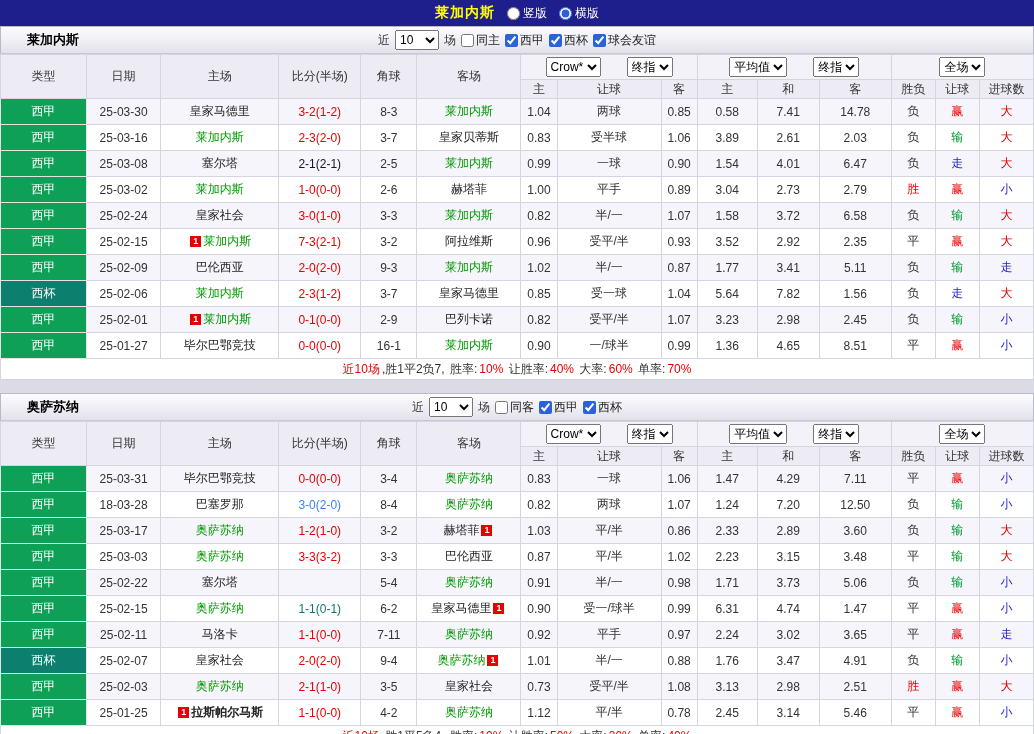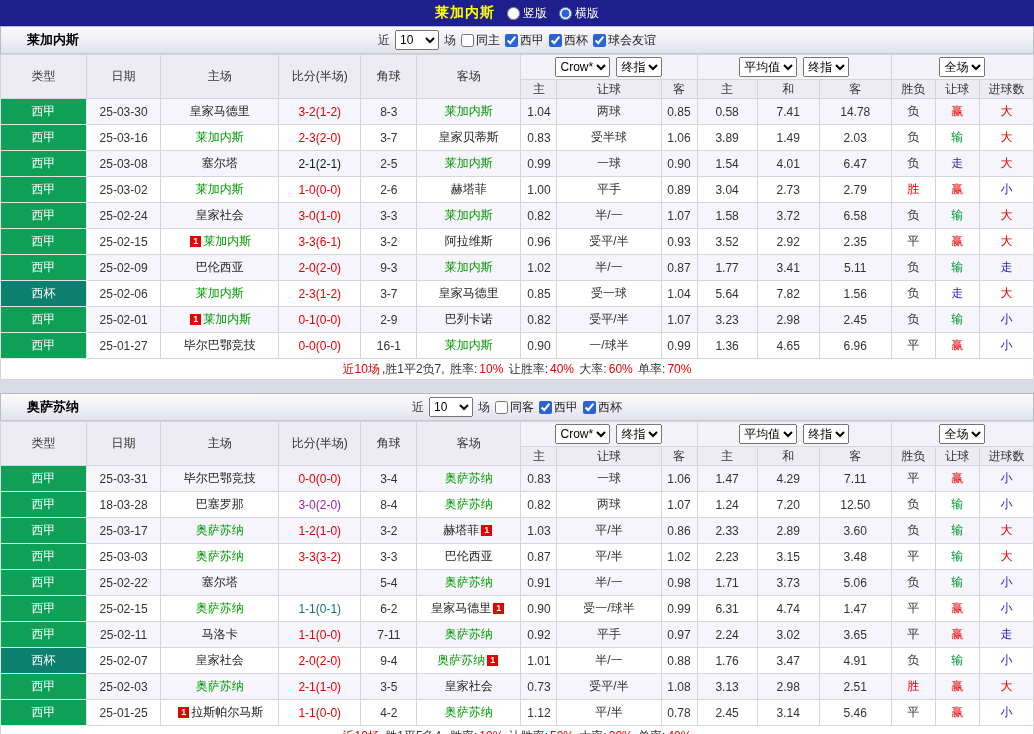--- a/index.html
+++ b/index.html
@@ -36,21 +36,21 @@
   .count-select{width:44px;}
   
   .stats-table{border-collapse:collapse;table-layout:fixed;width:1034px;background:#fff;}
   .stats-table th,.stats-table td{
     border:1px solid #d5d5df;text-align:center;font-size:12px;
     padding:0 1px;white-space:nowrap;overflow:hidden;
   }
   .group-th,.sub-th{background:#edecf4;font-weight:normal;color:#333;}
   .sub-th{height:19px;}
   .sel-th{background:#f3f2f9;height:25px;font-weight:normal;}
-  .sel-th select{margin:0 3px;}
+  .sel-th select{margin:0 13px;}
   tbody td{height:26px;color:#333;}
   tbody tr:nth-child(odd){background:#f5f5fb;}
   tbody tr:nth-child(even){background:#ffffff;}
   td.league{color:#ffffff;border-color:#e4e4e4;}
   .card-badge{
     display:inline-block;width:11px;height:11px;line-height:11px;
     background:#e60000;color:#fff;font-size:9px;font-weight:bold;
     vertical-align:1px;margin:0 2px;text-align:center;
   }
   tfoot td.summary{height:21px;background:#ffffff;font-size:12px;}
@@ -161,21 +161,21 @@
             <td class="league" style="background: rgb(15, 160, 88);">西甲</td>
             <td class="date">25-03-16</td>
             <td class="team-cell"><span style="color: rgb(0, 153, 0);">莱加内斯</span></td>
             <td class="score" style="color: rgb(230, 0, 0);">2-3(2-0)</td>
             <td class="corners">3-7</td>
             <td class="team-cell"><span style="color: rgb(34, 34, 34);">皇家贝蒂斯</span></td>
             <td class="odds">0.83</td>
             <td class="odds">受半球</td>
             <td class="odds">1.06</td>
             <td class="avg">3.89</td>
-            <td class="avg">1.49</td>
+            <td class="avg">2.61</td>
             <td class="avg">2.03</td>
             <td class="res" style="color: rgb(51, 51, 51);">负</td>
             <td class="res" style="color: rgb(0, 153, 51);">输</td>
             <td class="res" style="color: rgb(230, 0, 0);">大</td>
           </tr>
           <tr class="data-row">
             <td class="league" style="background: rgb(15, 160, 88);">西甲</td>
             <td class="date">25-03-08</td>
             <td class="team-cell"><span style="color: rgb(34, 34, 34);">塞尔塔</span></td>
             <td class="score" style="color: #0f172a;">2-1(2-1)</td>
@@ -222,21 +222,21 @@
             <td class="avg">3.72</td>
             <td class="avg">6.58</td>
             <td class="res" style="color: rgb(51, 51, 51);">负</td>
             <td class="res" style="color: rgb(0, 153, 51);">输</td>
             <td class="res" style="color: rgb(230, 0, 0);">大</td>
           </tr>
           <tr class="data-row">
             <td class="league" style="background: rgb(15, 160, 88);">西甲</td>
             <td class="date">25-02-15</td>
             <td class="team-cell"><span class="card-badge" style="background: rgb(230, 0, 0);">1</span><span style="color: rgb(0, 153, 0);">莱加内斯</span></td>
-            <td class="score" style="color: rgb(230, 0, 0);">3-3(6-1)</td>
+            <td class="score" style="color: rgb(230, 0, 0);">7-3(2-1)</td>
             <td class="corners">3-2</td>
             <td class="team-cell"><span style="color: rgb(34, 34, 34);">阿拉维斯</span></td>
             <td class="odds">0.96</td>
             <td class="odds">受平/半</td>
             <td class="odds">0.93</td>
             <td class="avg">3.52</td>
             <td class="avg">2.92</td>
             <td class="avg">2.35</td>
             <td class="res" style="color: rgb(51, 51, 51);">平</td>
             <td class="res" style="color: rgb(230, 0, 0);">赢</td>
@@ -298,21 +298,21 @@
             <td class="date">25-01-27</td>
             <td class="team-cell"><span style="color: rgb(34, 34, 34);">毕尔巴鄂竞技</span></td>
             <td class="score" style="color: rgb(230, 0, 0);">0-0(0-0)</td>
             <td class="corners">16-1</td>
             <td class="team-cell"><span style="color: rgb(0, 153, 0);">莱加内斯</span></td>
             <td class="odds">0.90</td>
             <td class="odds">一/球半</td>
             <td class="odds">0.99</td>
             <td class="avg">1.36</td>
             <td class="avg">4.65</td>
-            <td class="avg">6.96</td>
+            <td class="avg">8.51</td>
             <td class="res" style="color: rgb(51, 51, 51);">平</td>
             <td class="res" style="color: rgb(230, 0, 0);">赢</td>
             <td class="res" style="color: rgb(35, 35, 204);">小</td>
           </tr>
         </tbody>
         <tfoot>
           <tr>
             <td class="summary" colspan="15"><span style="color: rgb(230, 0, 0);">近10场</span><span style="color: rgb(51, 51, 51);">,胜1平2负7, </span><span style="color: rgb(51, 51, 51);">胜率:</span><span style="color: rgb(230, 0, 0);">10%</span><span style="color: rgb(51, 51, 51);"> 让胜率:</span><span style="color: rgb(230, 0, 0);">40%</span><span style="color: rgb(51, 51, 51);"> 大率:</span><span style="color: rgb(230, 0, 0);">60%</span><span style="color: rgb(51, 51, 51);"> 单率:</span><span style="color: rgb(230, 0, 0);">70%</span></td>
           </tr>
         </tfoot>
@@ -396,21 +396,21 @@
             <td class="avg">4.29</td>
             <td class="avg">7.11</td>
             <td class="res" style="color: rgb(51, 51, 51);">平</td>
             <td class="res" style="color: rgb(230, 0, 0);">赢</td>
             <td class="res" style="color: rgb(35, 35, 204);">小</td>
           </tr>
           <tr class="data-row">
             <td class="league" style="background: rgb(15, 160, 88);">西甲</td>
             <td class="date">18-03-28</td>
             <td class="team-cell"><span style="color: rgb(34, 34, 34);">巴塞罗那</span></td>
-            <td class="score" style="color: #a21caf;">3-0(2-0)</td>
+            <td class="score" style="color: #3b82f6;">3-0(2-0)</td>
             <td class="corners">8-4</td>
             <td class="team-cell"><span style="color: rgb(0, 153, 0);">奥萨苏纳</span></td>
             <td class="odds">0.82</td>
             <td class="odds">两球</td>
             <td class="odds">1.07</td>
             <td class="avg">1.24</td>
             <td class="avg">7.20</td>
             <td class="avg">12.50</td>
             <td class="res" style="color: rgb(51, 51, 51);">负</td>
             <td class="res" style="color: rgb(0, 153, 51);">输</td>
@@ -531,21 +531,21 @@
             <td class="avg">3.13</td>
             <td class="avg">2.98</td>
             <td class="avg">2.51</td>
             <td class="res" style="color: rgb(230, 0, 0);">胜</td>
             <td class="res" style="color: rgb(230, 0, 0);">赢</td>
             <td class="res" style="color: rgb(230, 0, 0);">大</td>
           </tr>
           <tr class="data-row">
             <td class="league" style="background: rgb(15, 160, 88);">西甲</td>
             <td class="date">25-01-25</td>
-            <td class="team-cell"><span class="card-badge" style="background: rgb(230, 0, 0);">1</span><span style="color: rgb(34, 34, 34);">拉斯帕尔马斯</span></td>
+            <td class="team-cell"><span class="card-badge" style="background: rgb(230, 0, 0);">1</span><span style="color: rgb(34, 34, 34); font-weight: bold;">拉斯帕尔马斯</span></td>
             <td class="score" style="color: rgb(230, 0, 0);">1-1(0-0)</td>
             <td class="corners">4-2</td>
             <td class="team-cell"><span style="color: rgb(0, 153, 0);">奥萨苏纳</span></td>
             <td class="odds">1.12</td>
             <td class="odds">平/半</td>
             <td class="odds">0.78</td>
             <td class="avg">2.45</td>
             <td class="avg">3.14</td>
             <td class="avg">5.46</td>
             <td class="res" style="color: rgb(51, 51, 51);">平</td>

